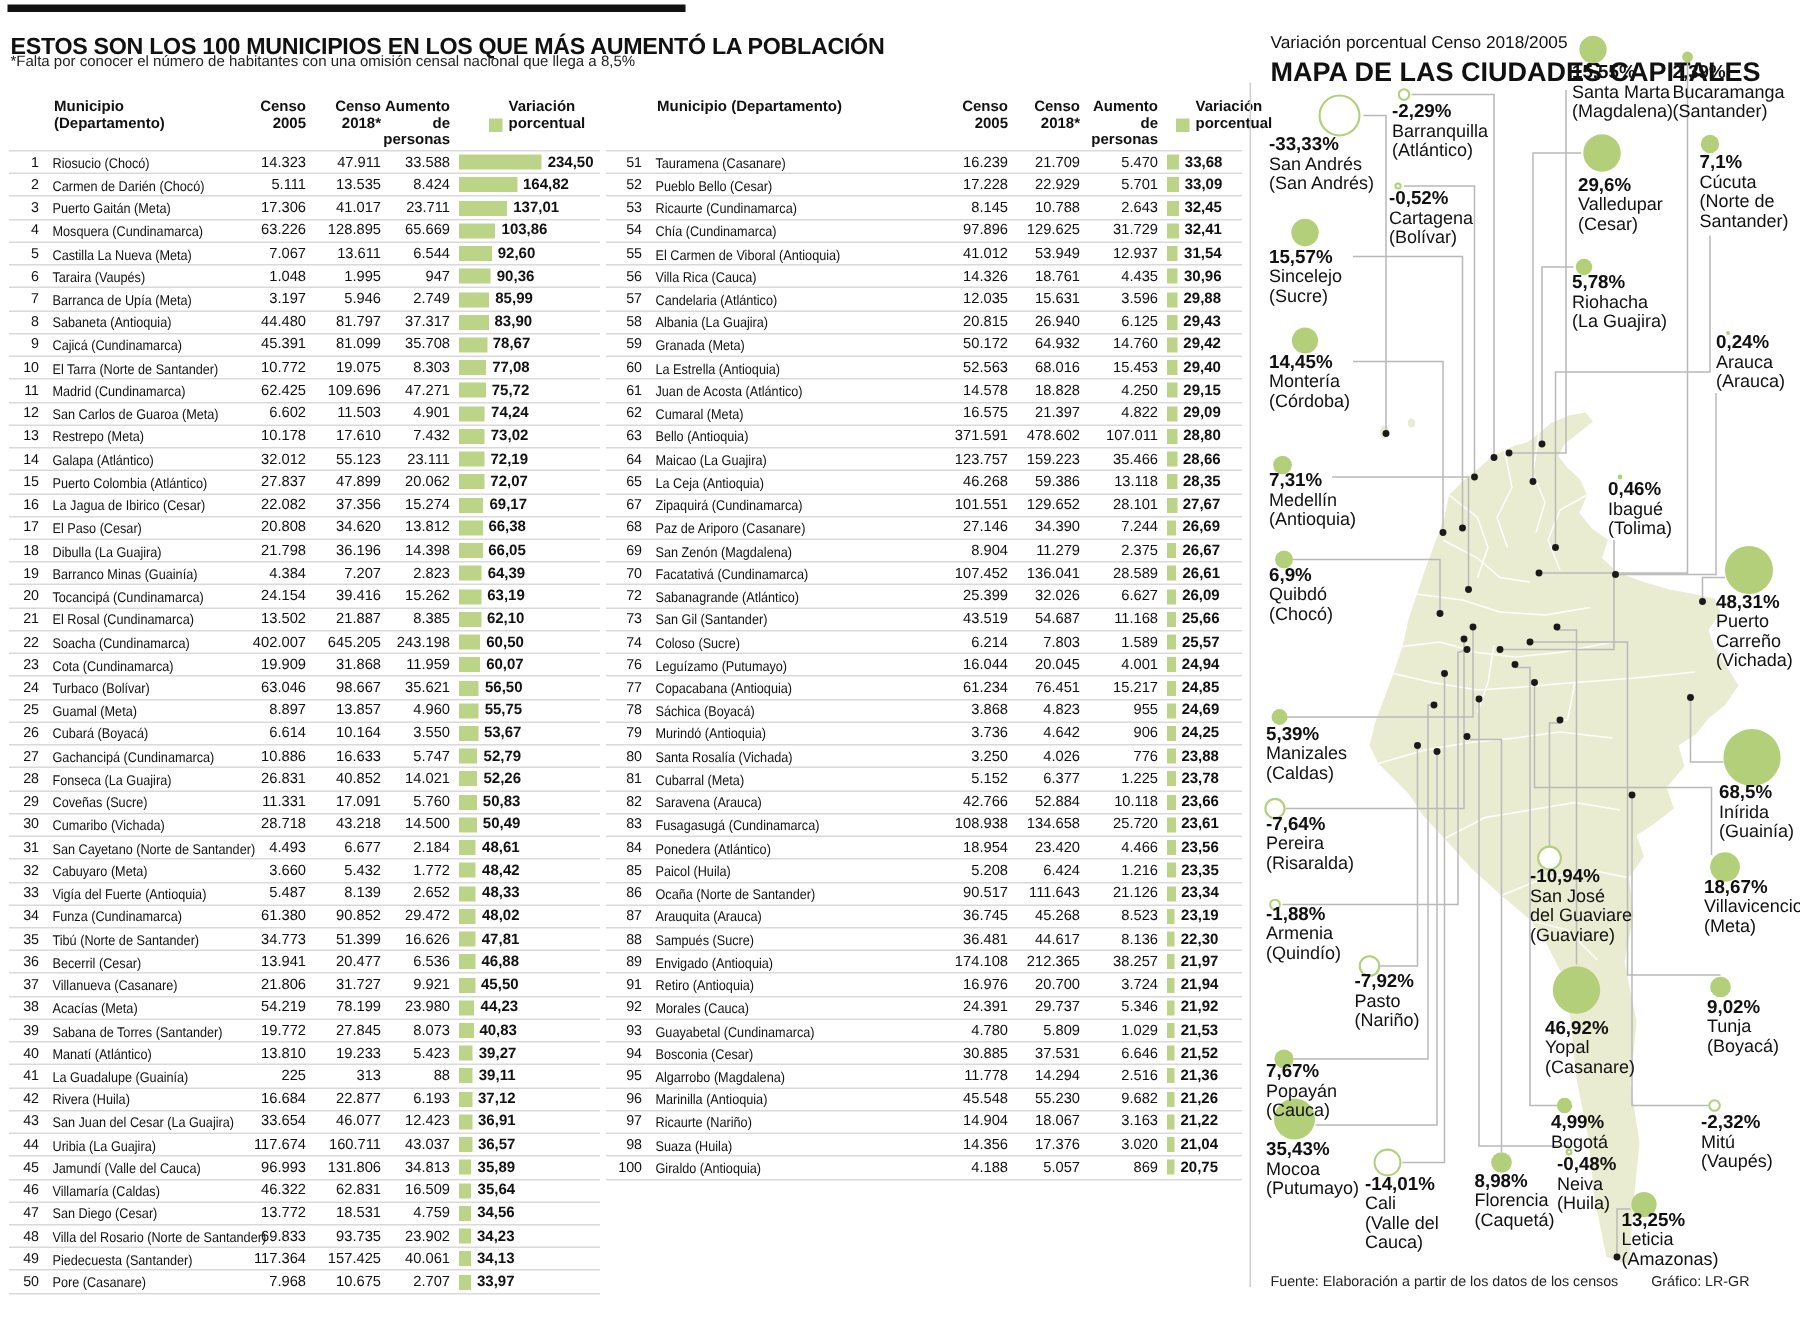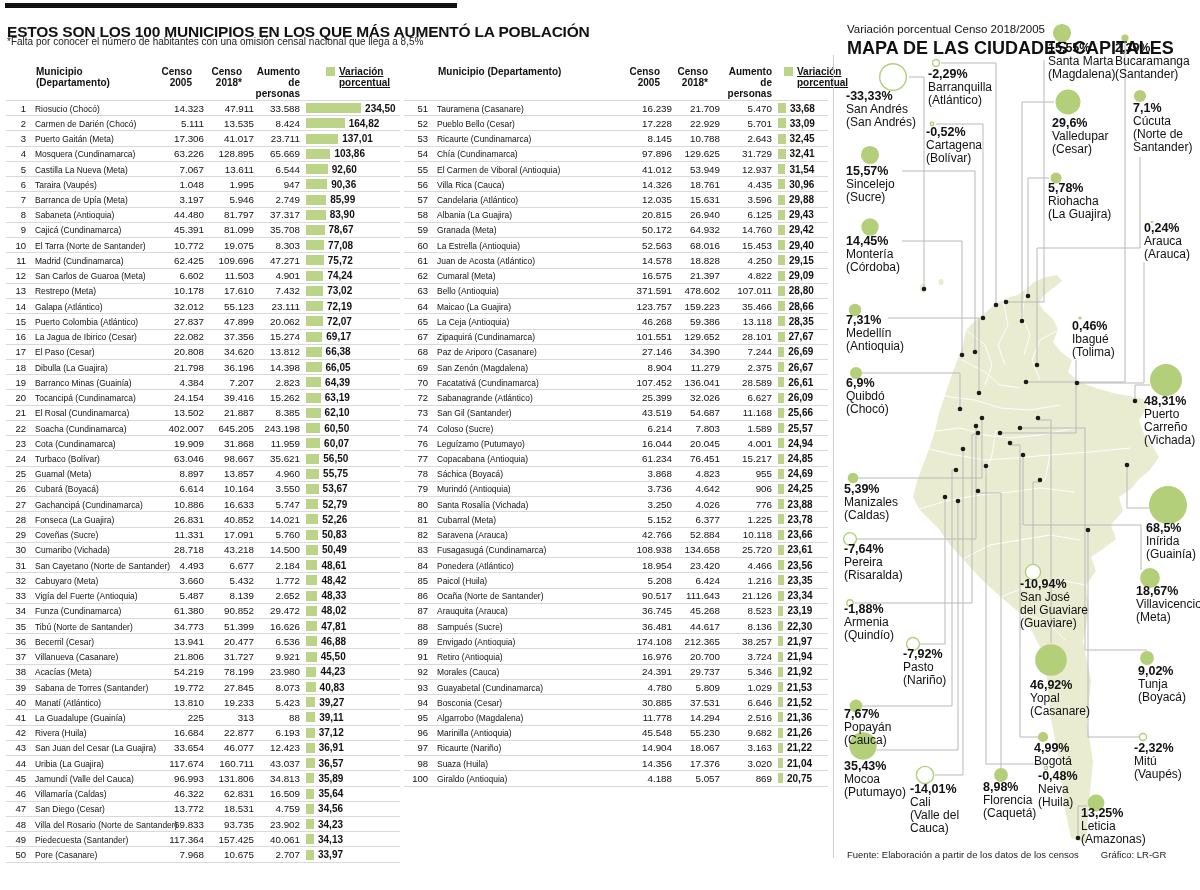--- a/index.html
+++ b/index.html
@@ -26,22 +26,22 @@
   #table-right .inc{width:52px;}
   .barz{width:100px;padding-left:6px;flex:none;display:flex;align-items:center;box-sizing:border-box;}
   #table-right .barz{width:56px;}
   .bar{display:inline-block;height:10px;background:#bcd488;flex:none;}
   .val{font-size:10px;font-weight:bold;margin-left:4px;white-space:nowrap;}
   .th-name{flex:1;padding-left:10px;font-size:10px;}
   .th-num{width:46px;text-align:right;flex:none;}
   .th-num span{display:block;}
   #table-right .th-num{width:48px;}
   .th-n18{width:50px;} #table-right .th-n18{width:48px;}
-  .th-inc{width:46px;margin-left:12px;} #table-right .th-inc{width:52px;}
-  .legendz{width:100px;flex:none;display:flex;align-items:flex-start;padding-left:26px;box-sizing:border-box;text-decoration:underline;}
+  .th-inc{width:46px;} #table-right .th-inc{width:52px;}
+  .legendz{width:100px;flex:none;display:flex;align-items:flex-end;padding-left:26px;box-sizing:border-box;}
   #table-right .legendz{width:56px;padding-left:12px;}
   .sq{width:9px;height:9px;background:#bcd488;display:inline-block;margin:1px 4px 0 0;flex:none;}
   .lgl span{display:block;font-weight:bold;}
   
   .map-panel{position:absolute;left:833px;top:0;width:367px;height:890px;}
   .map-divider{position:absolute;left:0;top:55px;width:1px;height:803px;background:#cfcfcf;}
   .map-title{position:absolute;left:14px;top:6px;font-size:18px;font-weight:bold;white-space:nowrap;margin-top:32px;}
   .map-sub{position:absolute;left:14px;top:23px;font-size:11.5px;white-space:nowrap;}
   .map-svg{position:absolute;left:-3px;top:0;}
   .map-source{position:absolute;left:14px;top:849px;font-size:9.5px;color:#222;white-space:nowrap;}

